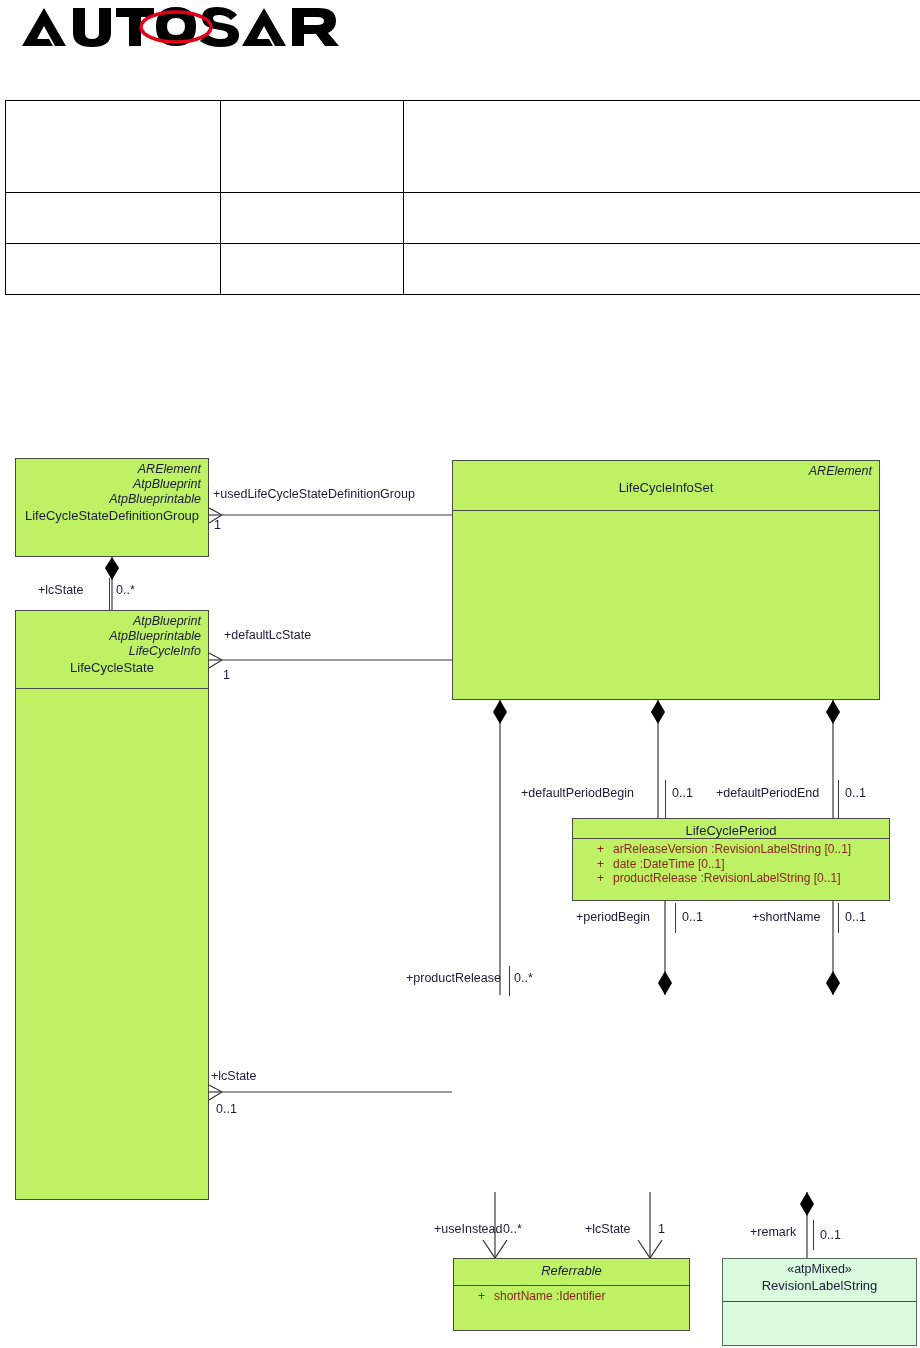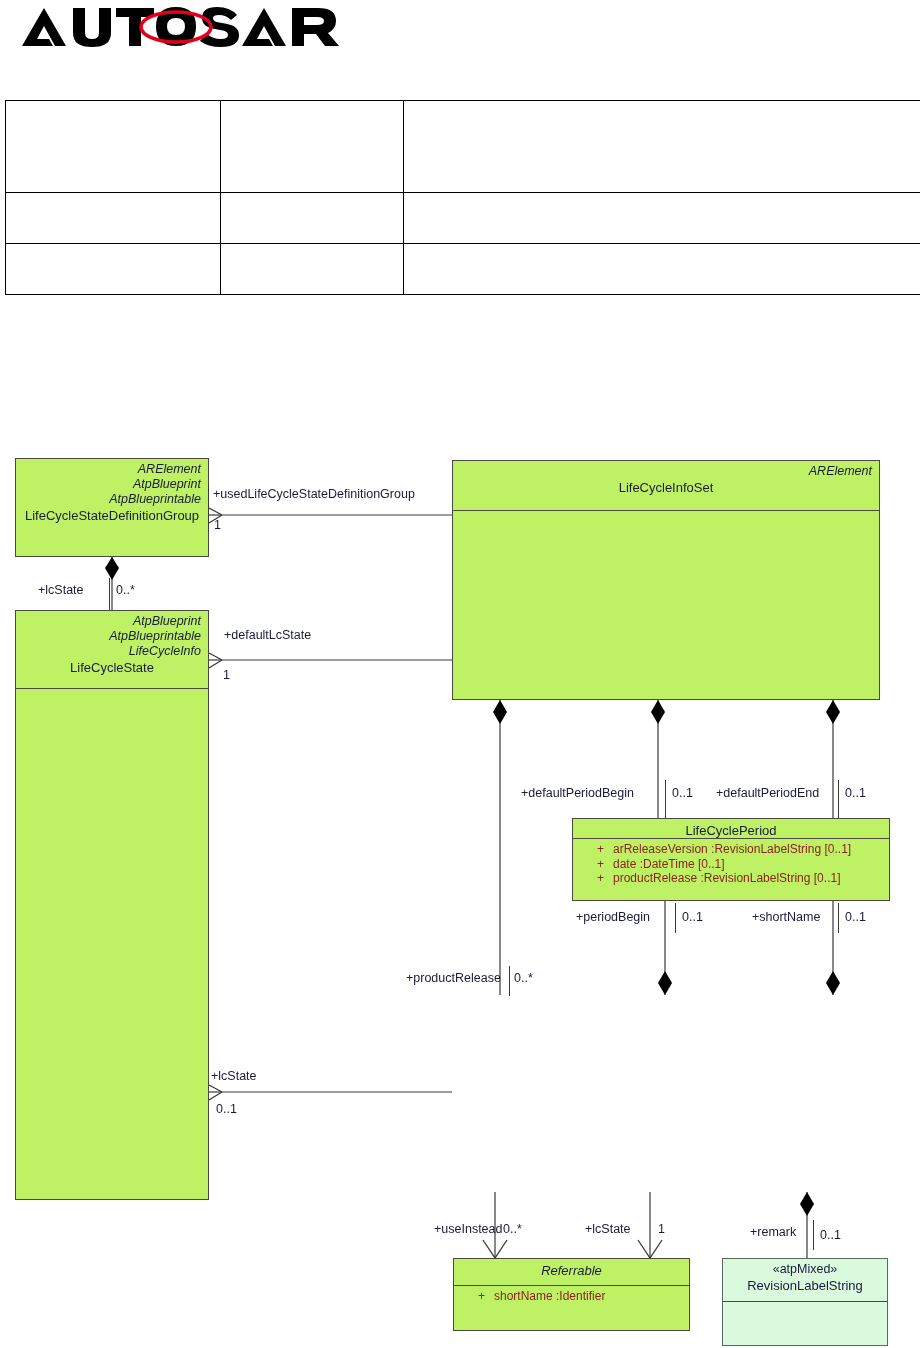--- a/index.html
+++ b/index.html
@@ -264,21 +264,21 @@
 
   <div class="cls" style="left:453px; top:1258px; width:237px; height:73px;">
     <div class="cls-head divided" style="height:27px;">
       <div class="cname abstract">Referrable</div>
     </div>
     <div class="cls-body">
       <div class="attr"><span class="vis">+</span><span>shortName  :Identifier</span></div>
     </div>
   </div>
 
-  <div class="cls green" style="left:722px; top:1258px; width:166px; height:88px;">
+  <div class="cls green" style="left:722px; top:1258px; width:195px; height:88px;">
     <div class="cls-head divided" style="height:43px;">
       <div class="guillemet">«atpMixed»</div>
       <div class="cname">RevisionLabelString</div>
     </div>
     <div class="cls-body"></div>
   </div>
 
   <div class="lbl" style="left:213px; top:487px;">+usedLifeCycleStateDefinitionGroup</div>
   <div class="mult" style="left:214px; top:518px;">1</div>
 

